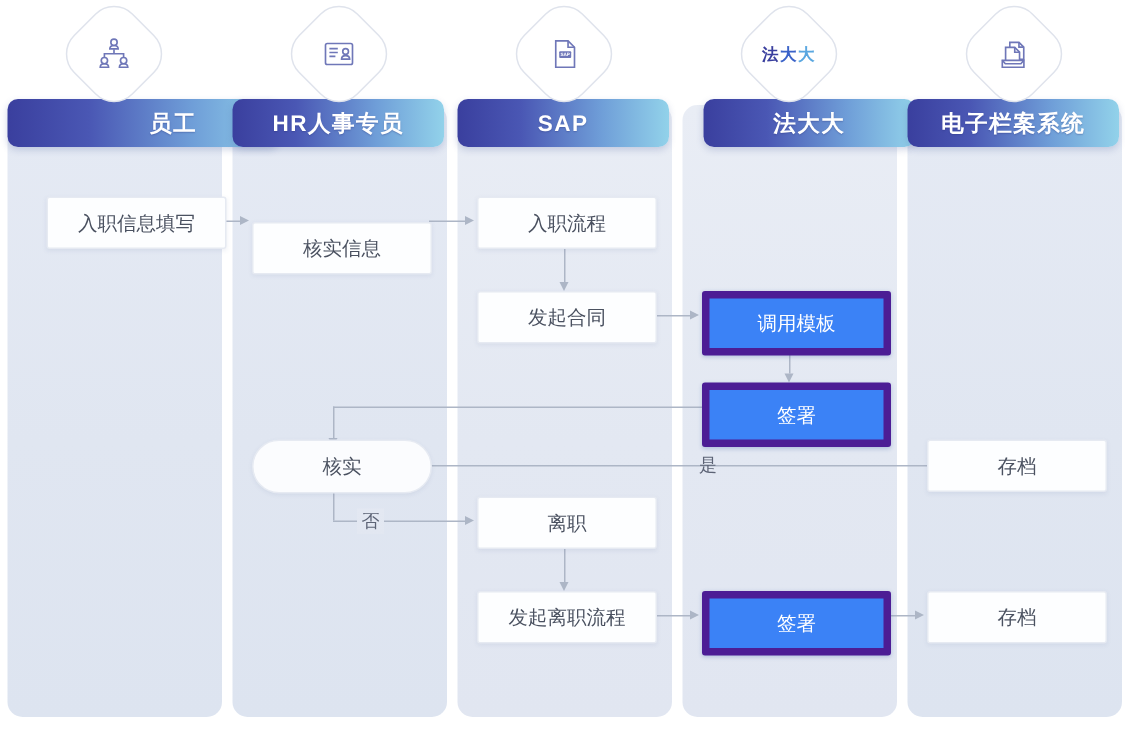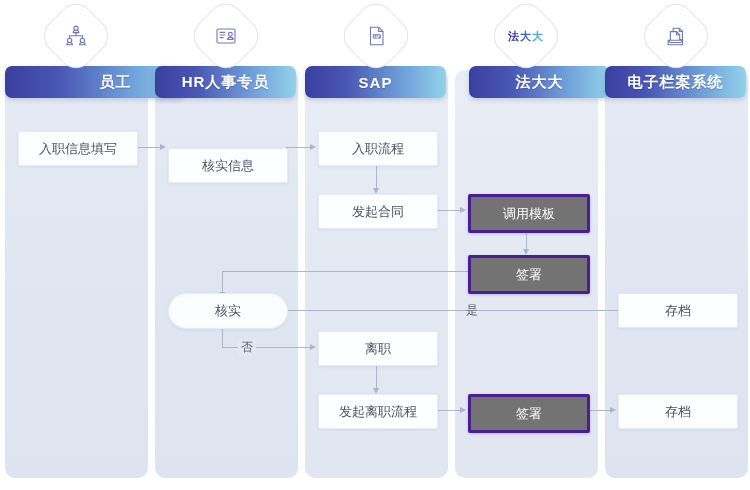--- a/index.html
+++ b/index.html
@@ -57,22 +57,22 @@
     display:flex;align-items:center;justify-content:center;
     font-size:13px;color:#4a5160;
     background:#fdfeff;
     border:1px solid #e6eaf2;
     border-radius:2px;
     box-shadow:0 1px 3px rgba(90,110,160,.10);
     z-index:3;
     white-space:nowrap;
   }
   .node.blue{
-    background:#737373;
-    border:3px solid #4c1d95;
+    background:#3b82f6;
+    border:5px solid #4c1d95;
     color:#ffffff;
     box-shadow:0 1px 3px rgba(50,90,170,.28);
   }
   .node.pill{
     border-radius:18px;
     background:#fbfcfe;
   }
 
   
   .ln{position:absolute;background:#adb6c6;z-index:2;}
@@ -217,21 +217,21 @@
 
   <div class="ln lnv" style="left:376px;top:364px;height:24px;"></div>
   <div class="arrow d" style="left:372.5px;top:388px;"></div>
 
   <div class="ln lnh" style="left:436px;top:410px;width:24px;"></div>
   <div class="arrow r" style="left:460px;top:406.5px;"></div>
 
   <div class="ln lnh" style="left:586px;top:410px;width:24px;"></div>
   <div class="arrow r" style="left:610px;top:406.5px;"></div>
 
-  <div class="node" style="left:18px;top:131px;width:118px;height:33px;">
+  <div class="node" style="left:31px;top:131px;width:118px;height:33px;">
     <span>入职信息填写</span>
   </div>
 
   <div class="node" style="left:168px;top:148px;width:118px;height:33px;font-family:Liberation Serif, serif;">
     <span>核实信息</span>
   </div>
 
   <div class="node" style="left:318px;top:131px;width:118px;height:33px;">
     <span>入职流程</span>
   </div>

